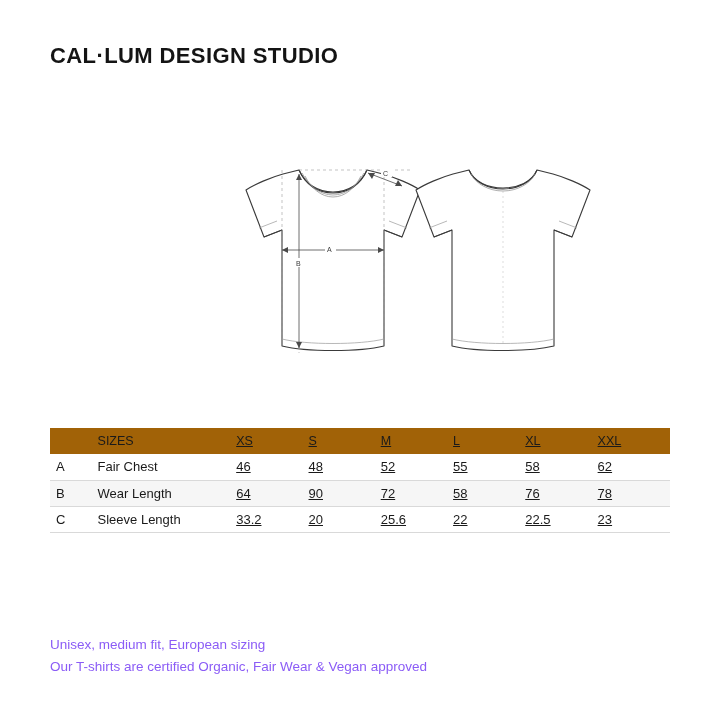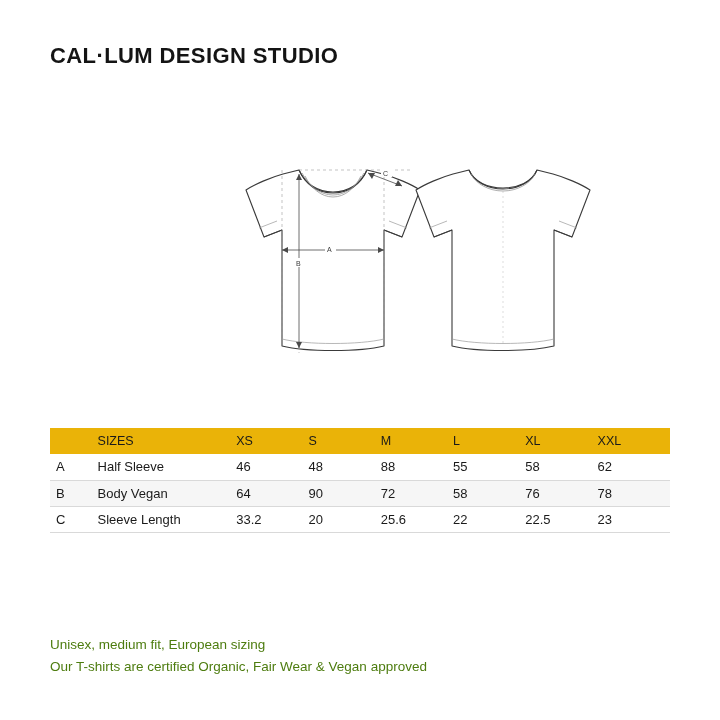--- a/index.html
+++ b/index.html
@@ -56,21 +56,21 @@
   table.size-table td {
     text-align: left;
     padding: 0;
     font-weight: normal;
     color: #1a1a1a;
   }
   .row {
     height: 26px;
   }
   .head-row {
-    background: #eab308;
+    background: #a16207;
     color: #333;
   }
   .head-row td {
     font-size: 12.5px;
     color: #3a3a3a;
   }
   .band {
     background: #f6f6f6;
   }
   .c-key {
@@ -79,32 +79,33 @@
     font-size: 13px;
     color: #1a1a1a;
   }
   .c-label {
     width: 140px;
     font-size: 13px;
   }
   .c-val {
     width: 73px;
     font-size: 13px;
+    text-decoration: underline;
   }
   .hr {
     border-bottom: 1px solid #d9d9d9;
   }
   .footer {
     position: absolute;
     left: 50px;
     top: 634px;
     width: 620px;
     font-size: 13.5px;
     line-height: 1.65;
-    color: #4d7c0f;
+    color: #8b5cf6;
   }
   .shirt-svg {
     display: block;
   }
 </style>
 </head>
 <body>
 
 <div class="page">
 
@@ -210,32 +211,32 @@
           <td class="c-val">XS</td>
           <td class="c-val">S</td>
           <td class="c-val">M</td>
           <td class="c-val">L</td>
           <td class="c-val">XL</td>
           <td class="c-val">XXL</td>
         </tr>
 
         <tr class="row hr">
           <td class="c-key">A</td>
-          <td class="c-label">Half Sleeve</td>
+          <td class="c-label">Fair Chest</td>
           <td class="c-val">46</td>
           <td class="c-val">48</td>
-          <td class="c-val">88</td>
+          <td class="c-val">52</td>
           <td class="c-val">55</td>
           <td class="c-val">58</td>
           <td class="c-val">62</td>
         </tr>
 
         <tr class="row band hr">
           <td class="c-key">B</td>
-          <td class="c-label">Body Vegan</td>
+          <td class="c-label">Wear Length</td>
           <td class="c-val">64</td>
           <td class="c-val">90</td>
           <td class="c-val">72</td>
           <td class="c-val">58</td>
           <td class="c-val">76</td>
           <td class="c-val">78</td>
         </tr>
 
         <tr class="row hr">
           <td class="c-key">C</td>

